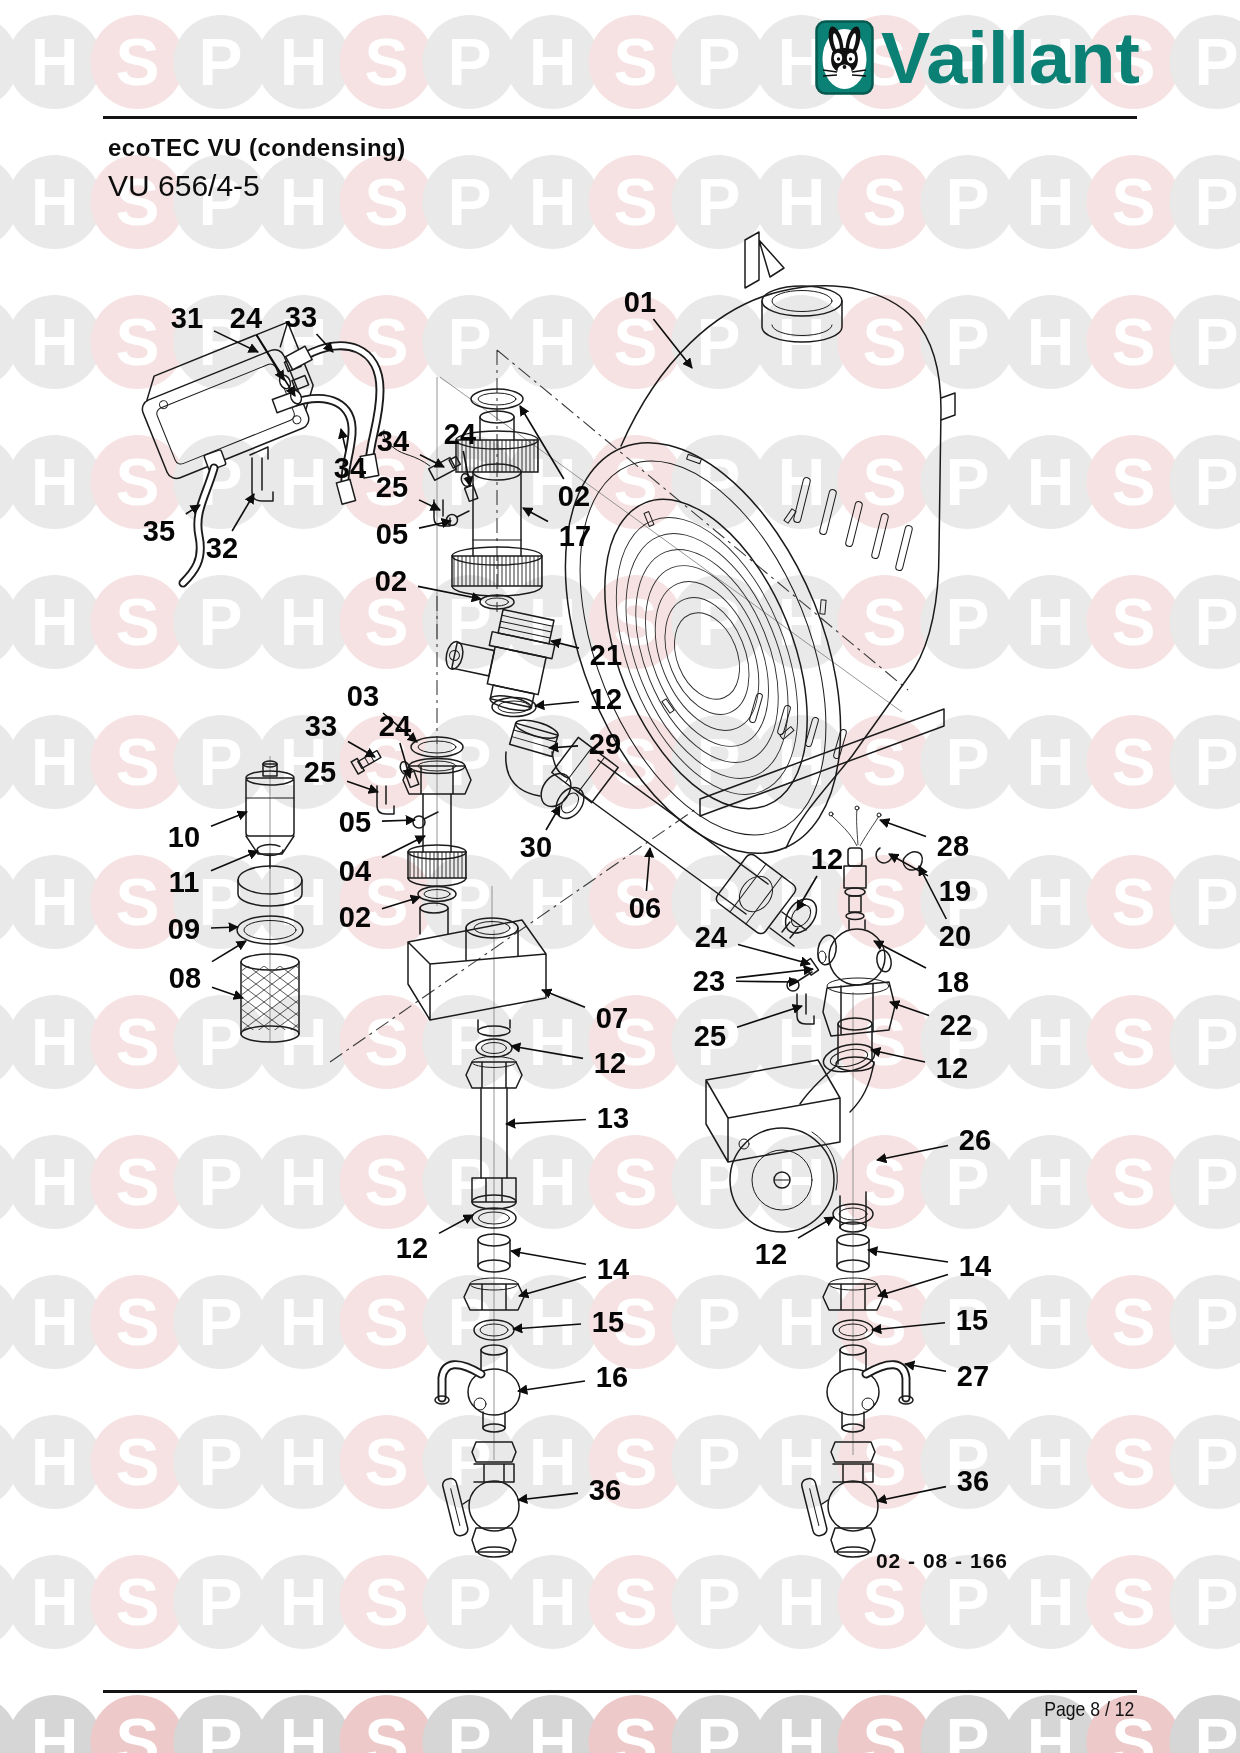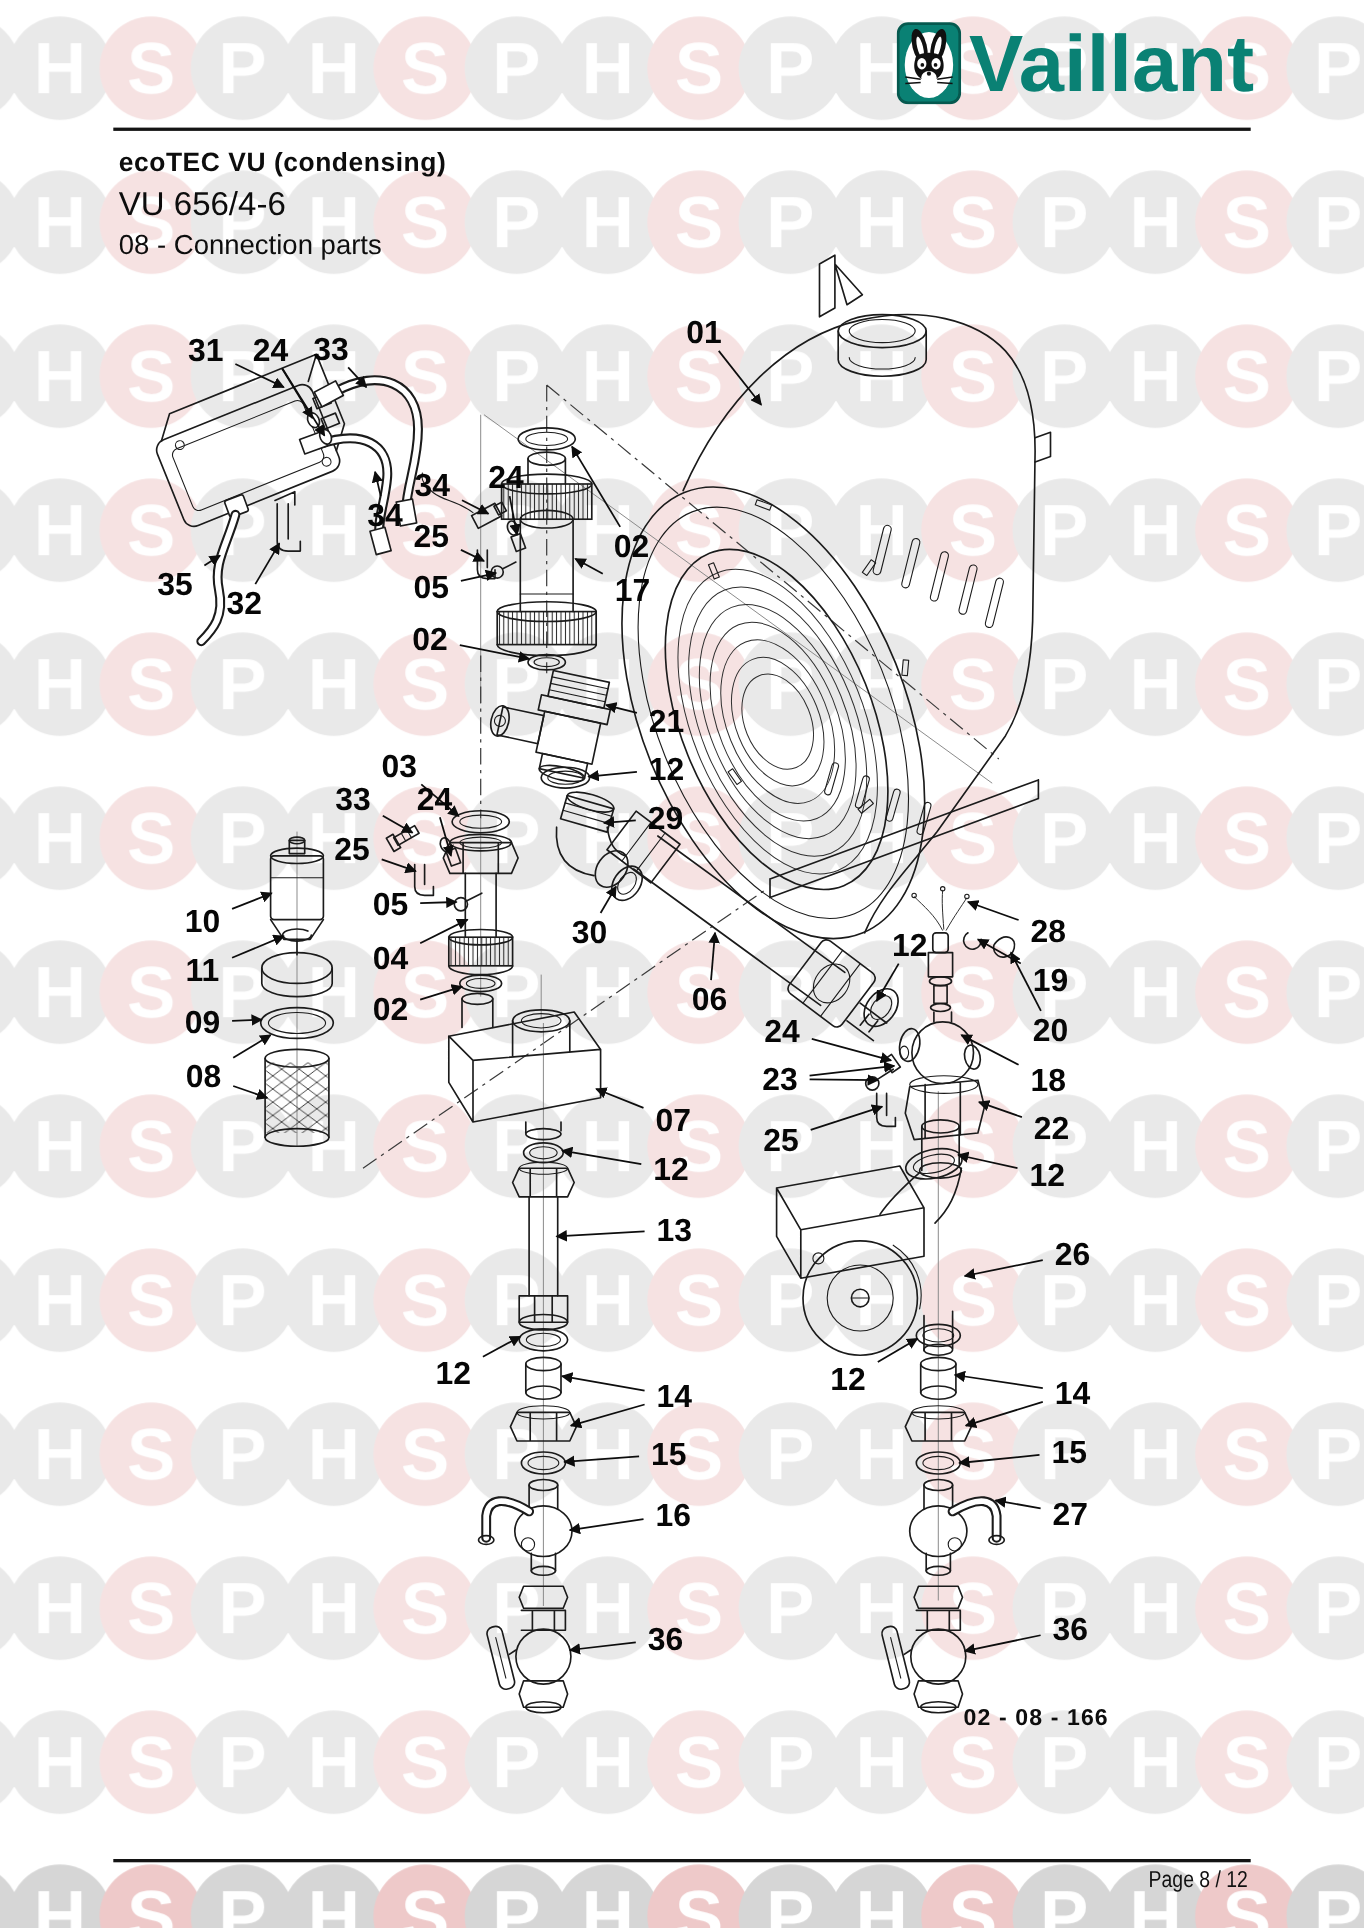--- a/index.html
+++ b/index.html
@@ -74,22 +74,21 @@
         <ellipse cx="29.5" cy="50.5" rx="7" ry="6" fill="#fff"></ellipse>
         <circle cx="29.5" cy="47" r="1.9" fill="#101010"></circle>
         <path d="M8,50 L22,52 M8,56 L22,55 M37,52 L51,50 M37,55 L51,56" stroke="#101010" stroke-width="1.4" fill="none"></path>
       </svg>
       <span class="brand">Vaillant</span>
     </div>
     <div class="rule top"></div>
 
     <div class="titleblock">
       <h1>ecoTEC VU (condensing)</h1>
-      <div class="model">VU 656/4-6</div>
-      <div class="section">08 - Connection parts</div>
+      <div class="model">VU 656/4-5</div>
     </div>
 
     <svg id="diagram" viewBox="0 0 1240 1753" xmlns="http://www.w3.org/2000/svg">
       <defs>
         <pattern id="kn" width="4" height="6" patternUnits="userSpaceOnUse">
           <line x1="2" y1="0" x2="2" y2="6" stroke="#1b1b1b" stroke-width="0.9"></line>
         </pattern>
         <pattern id="mesh" width="16" height="12" patternUnits="userSpaceOnUse">
           <path d="M0,0 L16,12 M16,0 L0,12" stroke="#2a2a2a" stroke-width="0.8" fill="none"></path>
         </pattern>

